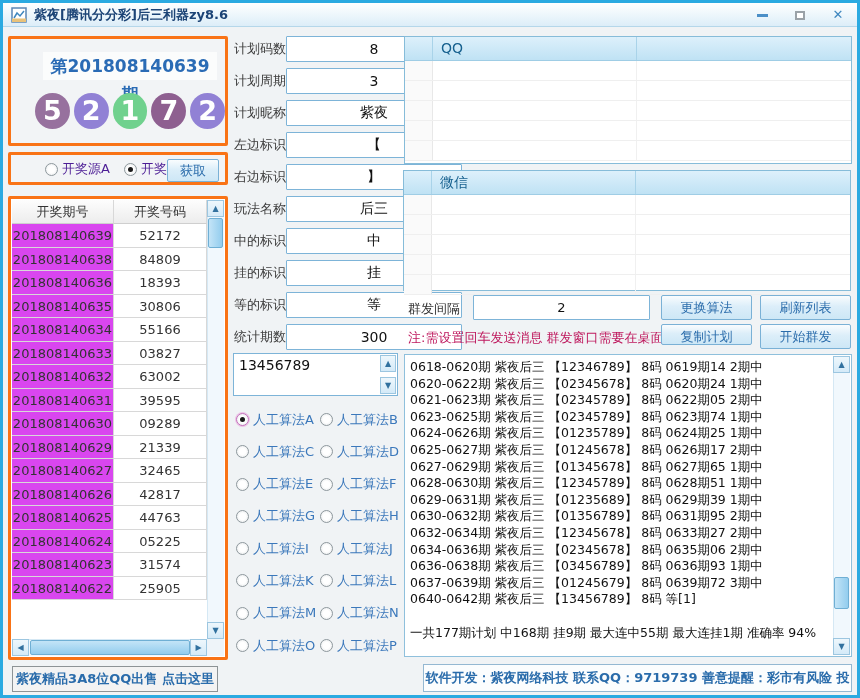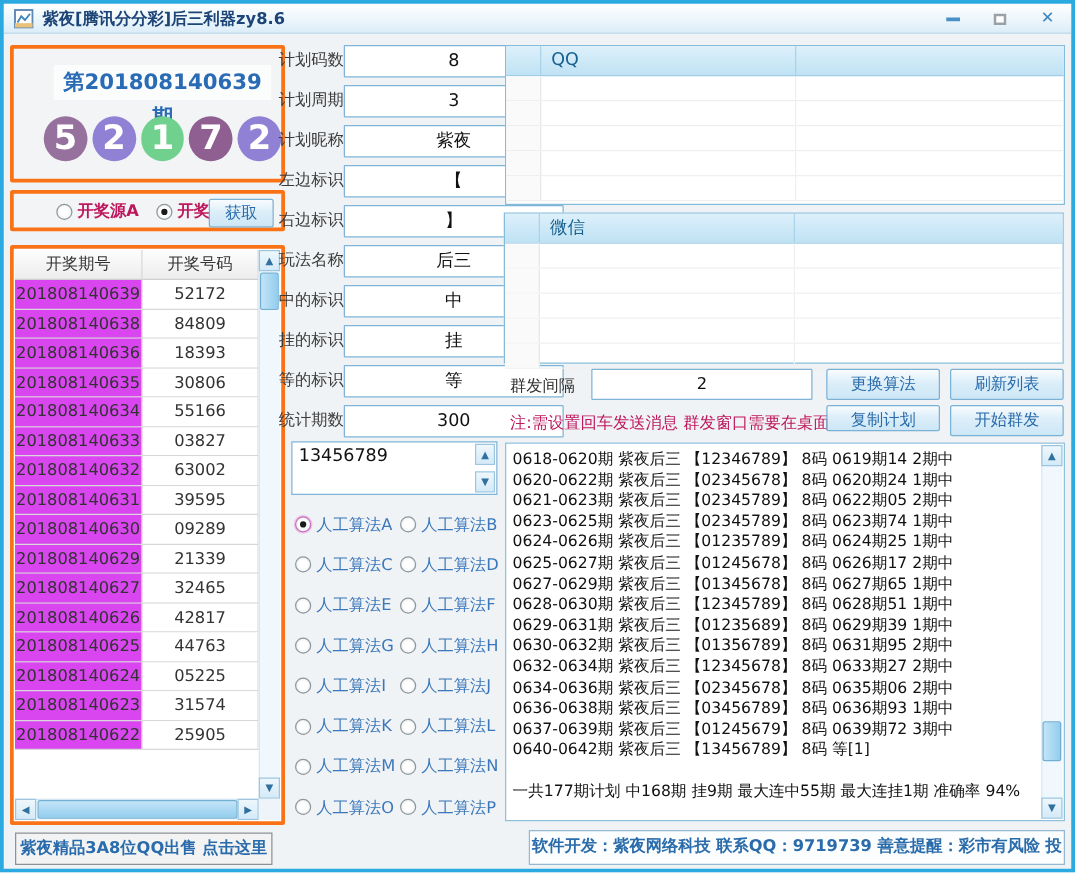--- a/index.html
+++ b/index.html
@@ -34,21 +34,21 @@
     width:36px; height:36px; border-radius:50%; color:#fff;
     font-size:27px; font-weight:bold; text-align:center; line-height:36px;
   }
   
   .radio { position:relative; display:inline-block; width:13px; height:13px; border-radius:50%;
     border:1px solid #8e989d; background:radial-gradient(#ffffff 40%,#e3e6e8); vertical-align:middle; }
   .radio.checked::after { content:""; position:absolute; left:3px; top:3px; width:5px; height:5px;
     border-radius:50%; background:#1a1a1a; }
   .radio.hot { border-color:#c46cbb; box-shadow:0 0 0 1px #ecc2e6; }
   .radio-lbl { font-size:13px; vertical-align:middle; margin-left:4px; }
-  .lbl-dark { color:#be185d;font-weight:bold; }
+  .lbl-dark { color:#4c1d95; }
   .lbl-blue { color:#3b78bb; }
   .radio-wrap { cursor:pointer; white-space:nowrap; }
   
   .btn {
     position:absolute; background:linear-gradient(#f9fcfe,#dceef9 45%,#cde7f6);
     border:1px solid #7ab1d6; border-radius:2px; color:#2a6cab;
     font-size:13px; text-align:center; cursor:pointer;
   }
   
   .tbl-area { position:absolute; left:1px; top:1px; right:18px; bottom:18px; overflow:hidden; background:#fff; }
@@ -222,21 +222,21 @@
 
     <div class="strack h" style="left:1px; right:18px; bottom:1px; height:17px;"></div>
     <div class="sbtn" style="left:1px; bottom:1px; width:17px; height:17px;">◀</div>
     <div class="sthumb h" style="left:19px; bottom:2px; width:160px; height:15px;"></div>
     <div class="sbtn" style="right:18px; bottom:1px; width:17px; height:17px;">▶</div>
     <div class="scorner"></div>
   </div>
 
   <div class="promo" style="left:9px; top:663px; width:206px; height:26px; line-height:24px;">紫夜精品3A8位QQ出售 点击这里</div>
 
-  <div class="abs" id="fields-list" style="left:220px; top:33px; width:165px;">
+  <div class="abs" id="fields-list" style="left:231px; top:33px; width:165px;">
       <div class="field-row">
         <div class="f-label">计划码数</div>
         <input class="f-input" value="8" style="">
       </div>
       <div class="field-row">
         <div class="f-label">计划周期</div>
         <input class="f-input" value="3" style="">
       </div>
       <div class="field-row">
         <div class="f-label">计划昵称</div>

